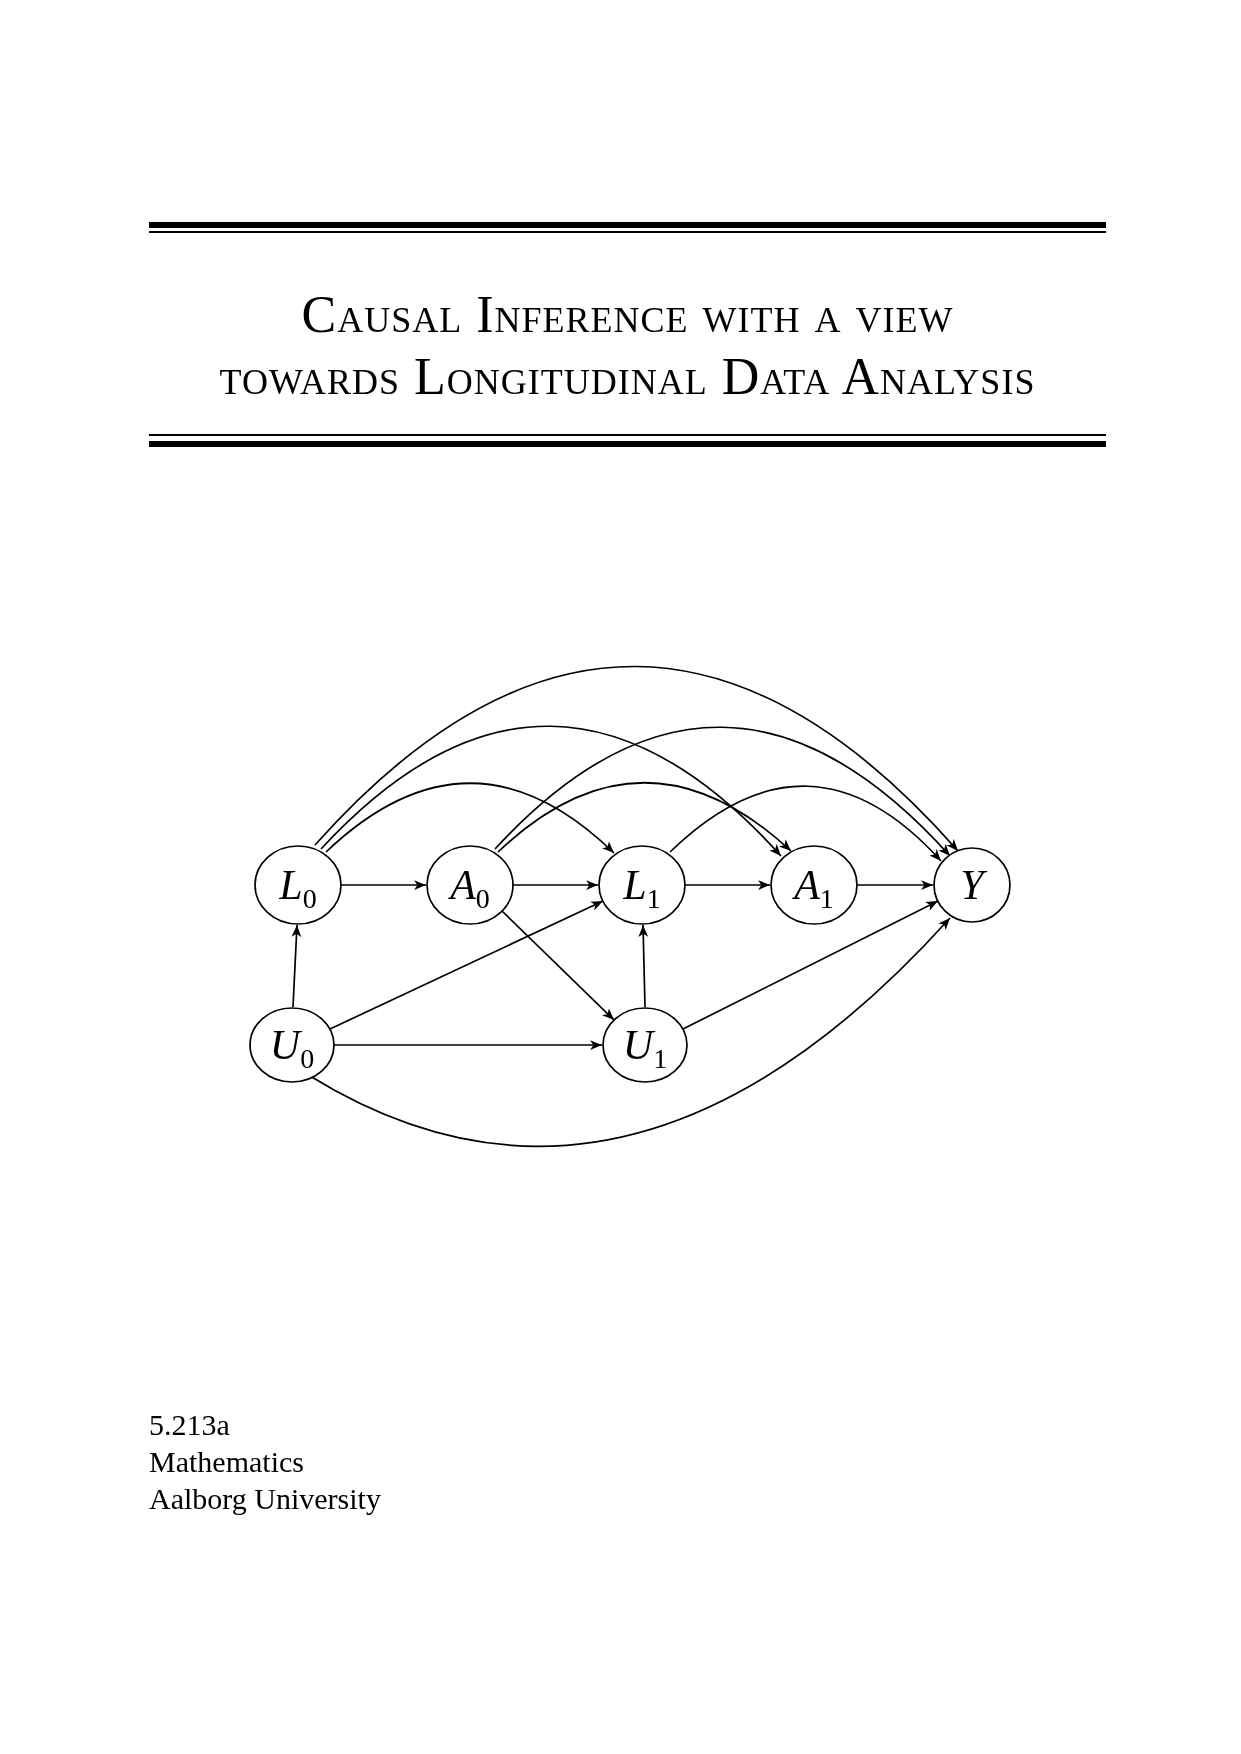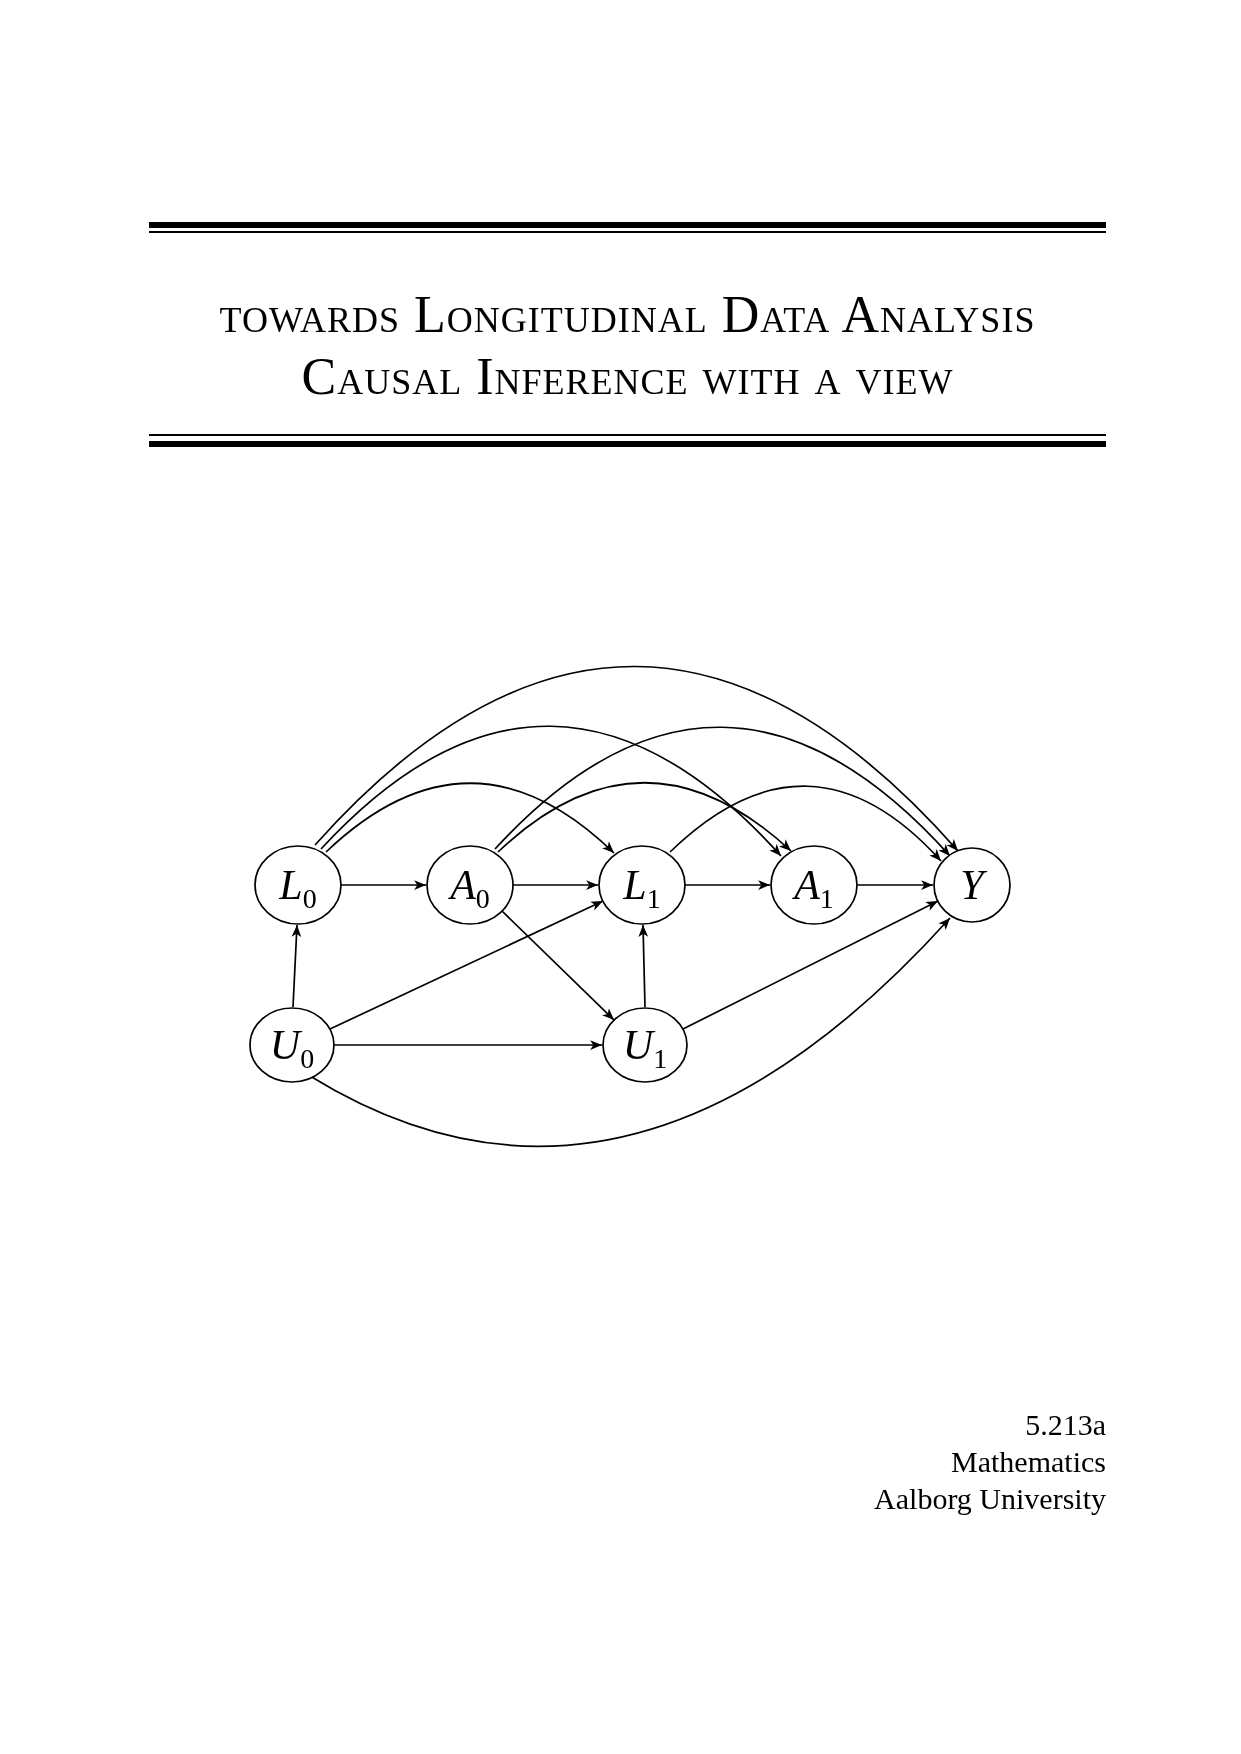--- a/index.html
+++ b/index.html
@@ -32,36 +32,36 @@
   
   svg.dag{position:absolute;left:0;top:0;width:1241px;height:1754px;}
   svg.dag .edge{fill:none;stroke:#000;stroke-width:1.7px;}
   svg.dag ellipse{fill:#ffffff;stroke:#000;stroke-width:1.7px;}
   svg.dag text{font-family:"Liberation Serif", serif;font-size:42px;}
   svg.dag .lmain{font-style:italic;}
   svg.dag .lsub{font-size:28px;}
   
   .footer{
     position:absolute;left:149px;width:957px;top:1406px;
-    text-align:right;
+    text-align:left;
     font-size:30px;
     line-height:37px;
   }
 </style>
 </head>
 <body>
 
 <div class="rule-block rule-top">
   <div class="rule-thick"></div>
   <div class="rule-thin"></div>
 </div>
 
 <div class="title">
+  <div>Causal Inference with a view</div>
   <div>towards Longitudinal Data Analysis</div>
-  <div>Causal Inference with a view</div>
 </div>
 
 <div class="rule-block rule-bottom">
   <div class="rule-thin"></div>
   <div class="rule-thick"></div>
 </div>
 
 <svg class="dag" viewBox="0 0 1241 1754" xmlns="http://www.w3.org/2000/svg">
   <defs>
     <marker id="arrowhead" viewBox="0 0 12 9" refX="11" refY="4.5" markerWidth="13" markerHeight="11" markerUnits="userSpaceOnUse" orient="auto">

